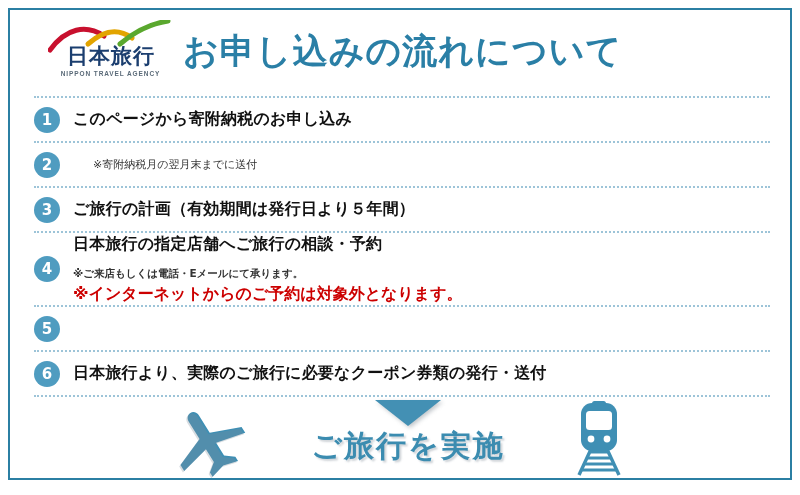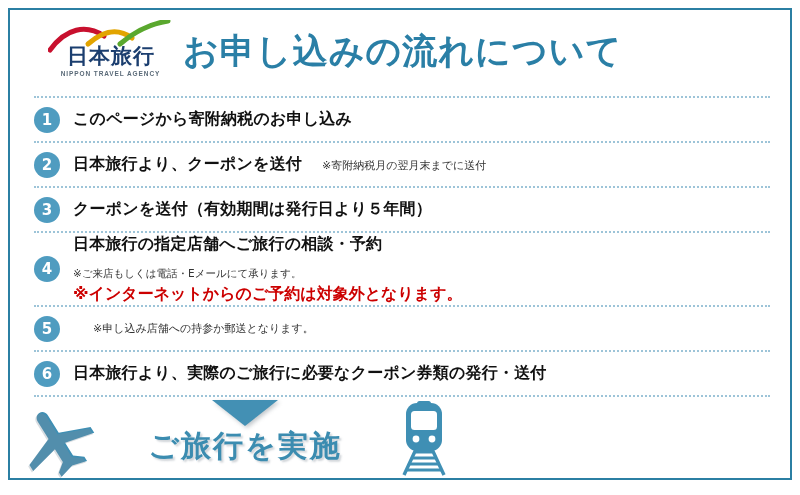--- a/index.html
+++ b/index.html
@@ -162,40 +162,43 @@
     margin-left: 20px;
     letter-spacing: 0;
   }
 
   .sub-note {
     font-family: "DejaVu Sans", "Liberation Sans", sans-serif;
     font-size: 10.5px;
     color: #333333;
     margin-top: 12px;
     white-space: nowrap;
+    font-weight: bold;
   }
 
   .warn-note {
     font-family: "DejaVu Sans", "Liberation Sans", sans-serif;
     font-size: 16px;
     font-weight: bold;
     color: #cc0000;
     margin-top: 3px;
     white-space: nowrap;
   }
 
   
   .footer {
     position: absolute;
     left: 10px;
     top: 396px;
     width: 780px;
     height: 86px;
     display: flex;
     align-items: center;
+    justify-content: center;
+    gap: 12px;
   }
 
   .plane-wrap {
     width: 96px;
     height: 80px;
     position: relative;
     flex: 0 0 auto;
   }
   .plane-wrap svg { position: absolute; left: 0; top: 0; }
 
@@ -275,33 +278,32 @@
         </div>
       </div>
     </div>
 
     <div class="divider"></div>
 
     <div class="step step-r1">
       <div class="badge">2</div>
       <div class="step-body">
         <div class="step-line">
-          <span class="step-main">日本旅行より、クーポンを送付</span>
           <span class="step-note">※寄附納税月の翌月末までに送付</span>
         </div>
       </div>
     </div>
 
     <div class="divider"></div>
 
     <div class="step step-r1">
       <div class="badge">3</div>
       <div class="step-body">
         <div class="step-line">
-          <span class="step-main">クーポンを送付（有効期間は発行日より５年間）</span>
+          <span class="step-main">ご旅行の計画（有効期間は発行日より５年間）</span>
         </div>
       </div>
     </div>
 
     <div class="divider"></div>
 
     <div class="step step-r4">
       <div class="badge">4</div>
       <div class="step-body">
         <div class="step-line">
@@ -311,21 +313,20 @@
         <div class="warn-note">※インターネットからのご予約は対象外となります。</div>
       </div>
     </div>
 
     <div class="divider"></div>
 
     <div class="step step-r1">
       <div class="badge">5</div>
       <div class="step-body">
         <div class="step-line">
-          <span class="step-note">※申し込み店舗への持参か郵送となります。</span>
         </div>
       </div>
     </div>
 
     <div class="divider"></div>
 
     <div class="step step-r1">
       <div class="badge">6</div>
       <div class="step-body">
         <div class="step-line">

